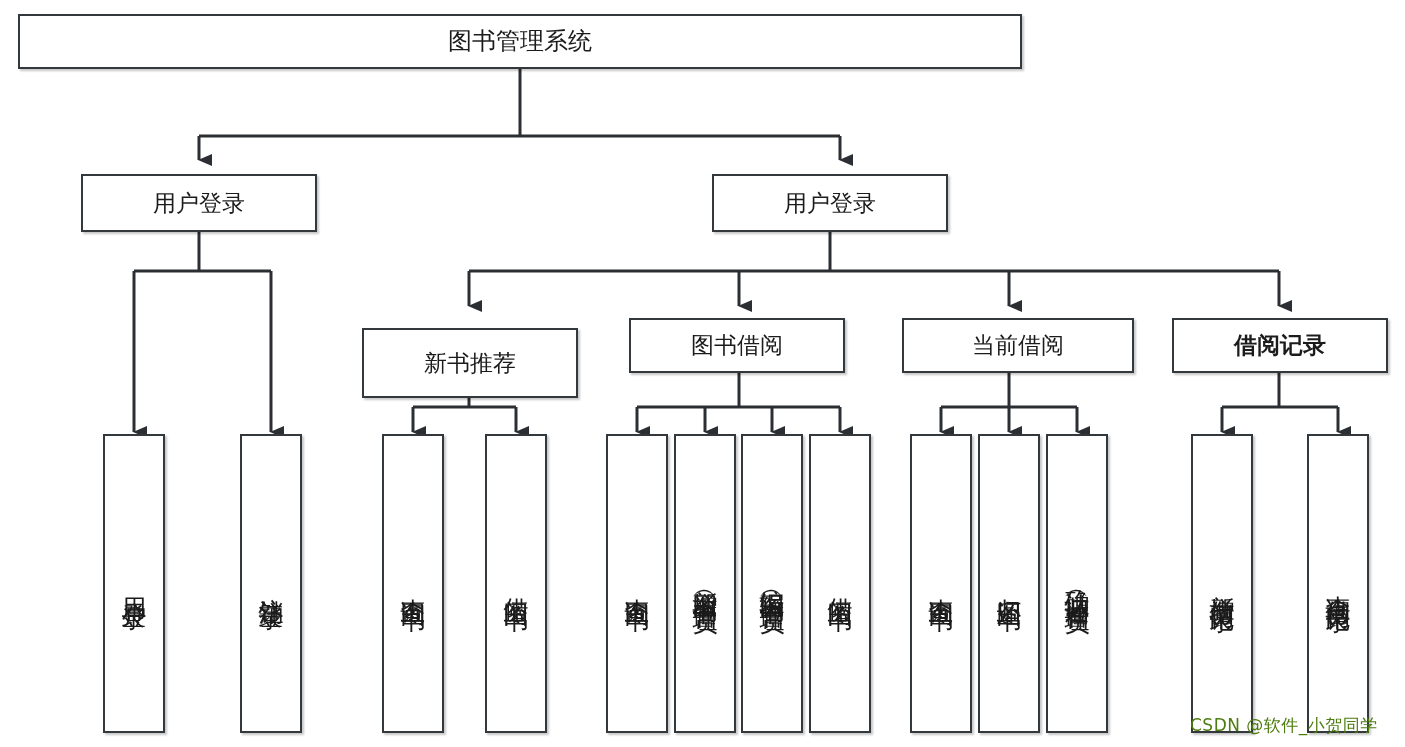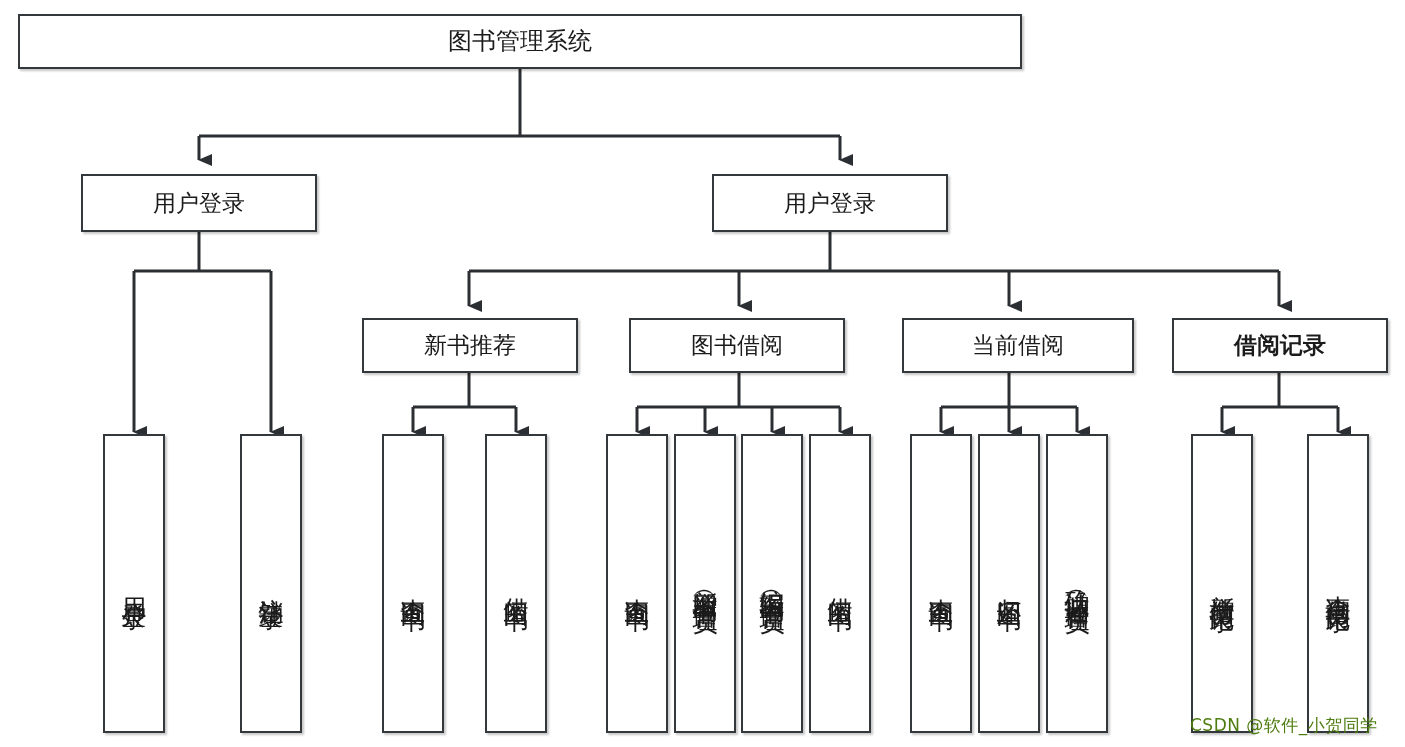--- a/index.html
+++ b/index.html
@@ -128,21 +128,21 @@
     <span class="node-label">图书管理系统</span>
   </div>
 
   <div class="node-box horiz" style="left:81px; top:174px; width:236px; height:58px;">
     <span class="node-label">用户登录</span>
   </div>
   <div class="node-box horiz" style="left:712px; top:174px; width:236px; height:58px;">
     <span class="node-label">用户登录</span>
   </div>
 
-  <div class="node-box horiz" style="left:362px; top:318px; width:216px; height:55px;">
+  <div class="node-box horiz" style="left:362px; top:328px; width:216px; height:70px;">
     <span class="node-label">新书推荐</span>
   </div>
   <div class="node-box horiz" style="left:629px; top:318px; width:216px; height:55px;">
     <span class="node-label">图书借阅</span>
   </div>
   <div class="node-box horiz" style="left:902px; top:318px; width:232px; height:55px;">
     <span class="node-label">当前借阅</span>
   </div>
   <div class="node-box horiz" style="left:1172px; top:318px; width:216px; height:55px;font-weight:bold;">
     <span class="node-label">借阅记录</span>

